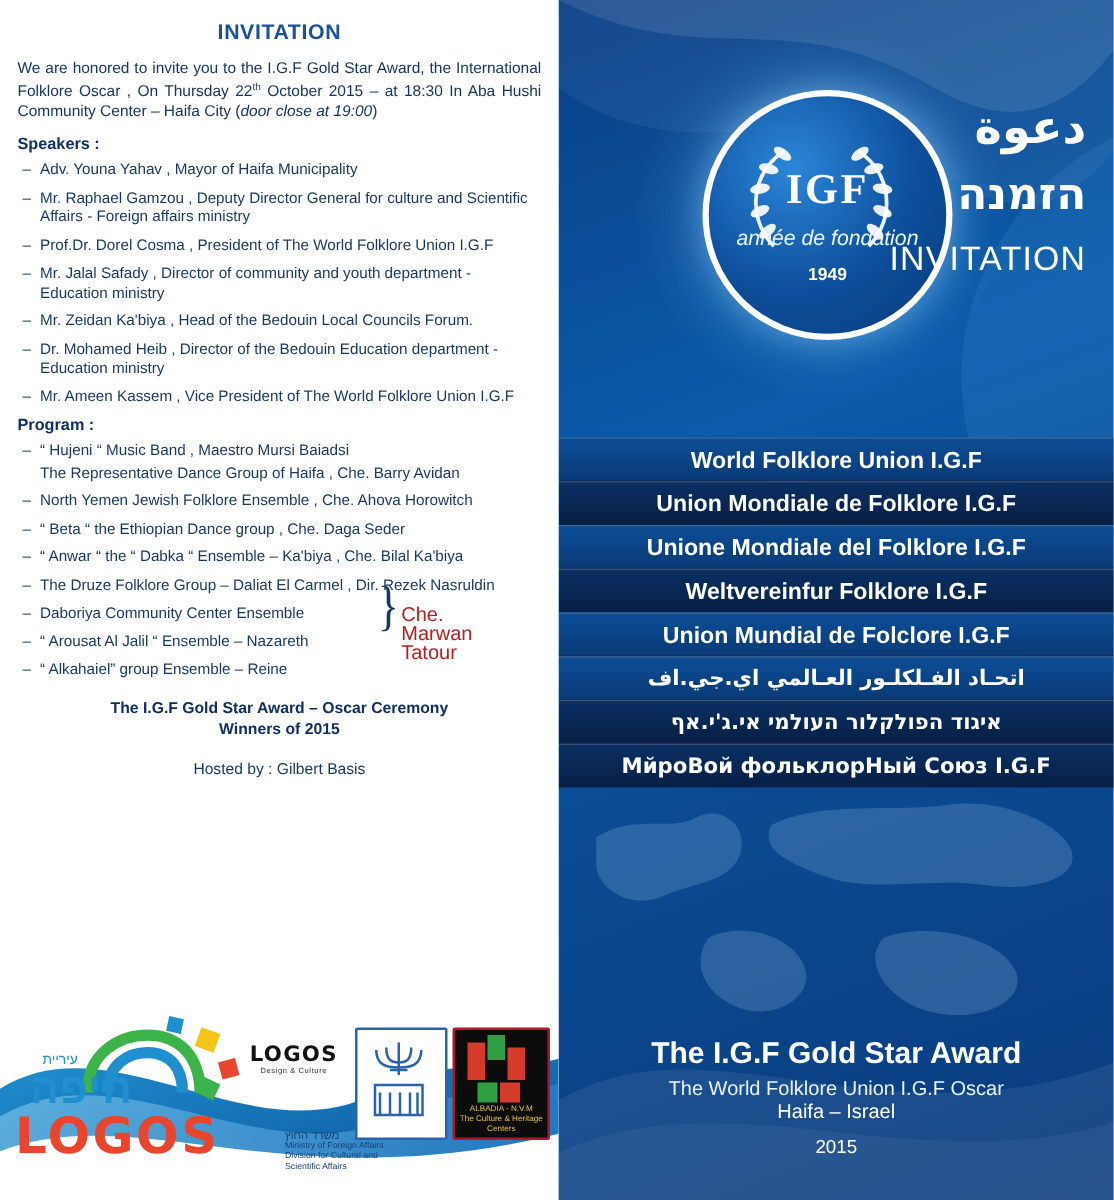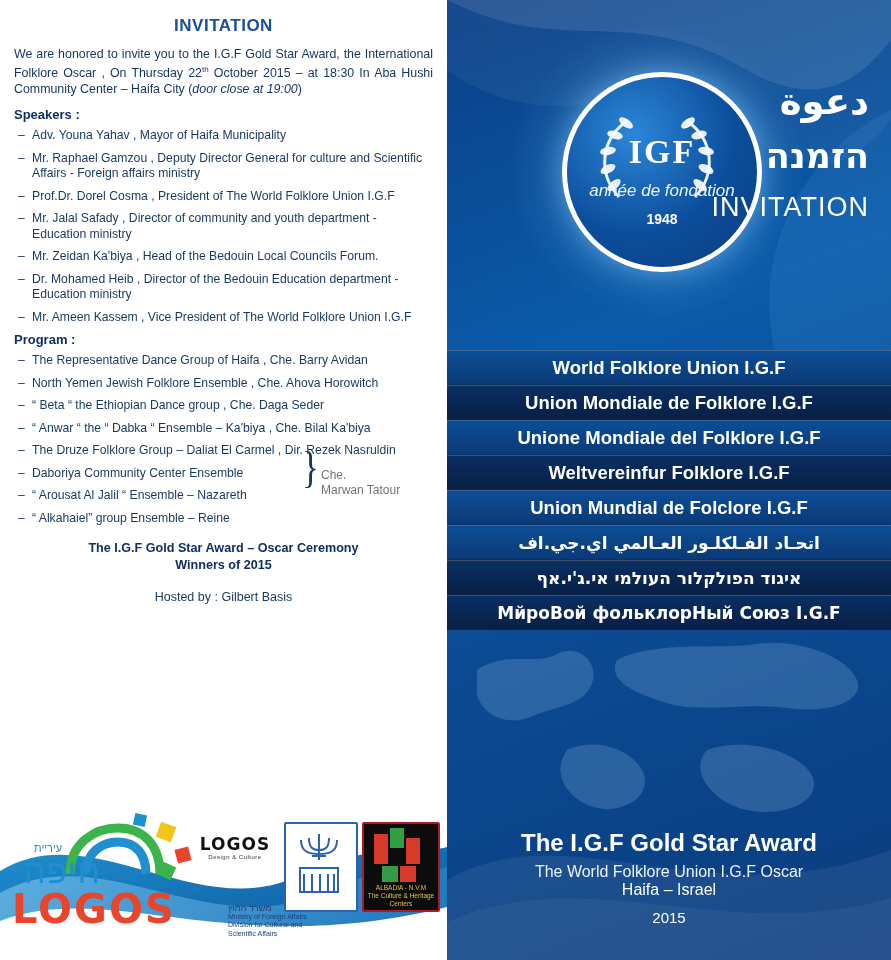--- a/index.html
+++ b/index.html
@@ -73,23 +73,23 @@
     right:112px;
     top:-6px;
     font-size:44px;
     color:#17375e;
     font-family:"Liberation Serif", serif;
     transform:scaleX(.8);
   }
   .brace-label{
     position:absolute;
     right:28px;top:2px;
-    font-size:12px;
+    font-size:16px;
     line-height:15px;
-    color:#737373;
+    color:#b91c1c;
     text-align:left;
     width:84px;
   }
 
   .award-line{
     text-align:center;
     font-weight:bold;
     color:#0f2f63;
     font-size:12.6px;
     line-height:17px;
@@ -109,21 +109,21 @@
   .logos{
     position:absolute;
     left:0;bottom:0;width:447px;height:175px;
     z-index:4;
   }
   .logo-haifa{
     position:absolute;left:8px;bottom:12px;width:210px;height:140px;
   }
   .haifa-word{
     position:absolute;left:16px;top:44px;
-    font-size:34px;font-weight:normal;color:#1f8fd0;
+    font-size:34px;font-weight:bold;color:#1f8fd0;
     letter-spacing:1px;
   }
   .haifa-sub{
     position:absolute;left:26px;top:34px;
     font-size:11px;color:#1f8fd0;
   }
   .israel-word{
     position:absolute;left:4px;top:78px;
     font-size:40px;font-weight:bold;
     color:#e8452c;letter-spacing:2px;
@@ -278,21 +278,21 @@
         <li><span class="dash">–</span><span>Mr. Raphael Gamzou , Deputy Director General for culture and Scientific Affairs - Foreign affairs ministry</span></li>
         <li><span class="dash">–</span><span>Prof.Dr. Dorel Cosma , President of The World Folklore Union I.G.F</span></li>
         <li><span class="dash">–</span><span>Mr. Jalal Safady , Director of community and youth department - Education ministry</span></li>
         <li><span class="dash">–</span><span>Mr. Zeidan Ka'biya , Head of the Bedouin Local Councils Forum.</span></li>
         <li><span class="dash">–</span><span>Dr. Mohamed Heib , Director of the Bedouin Education department - Education ministry</span></li>
         <li><span class="dash">–</span><span>Mr. Ameen Kassem , Vice President of The World Folklore Union I.G.F</span></li>
       </ul>
 
       <div class="sec-head">Program :</div>
       <ul class="list prog">
-        <li class="tight"><span class="dash">–</span></li>
+        <li class="tight"><span class="dash">–</span><span>“ Hujeni “ Music Band , Maestro Mursi Baiadsi</span></li>
         <li><span>The Representative Dance Group of Haifa , Che. Barry Avidan</span></li>
         <li><span class="dash">–</span><span>North Yemen Jewish Folklore Ensemble , Che. Ahova Horowitch</span></li>
         <li><span class="dash">–</span><span>“ Beta “ the Ethiopian Dance group , Che. Daga Seder</span></li>
         <li><span class="dash">–</span><span>“ Anwar “ the “ Dabka “ Ensemble – Ka'biya , Che. Bilal Ka'biya</span></li>
         <li><span class="dash">–</span><span>The Druze Folklore Group – Daliat El Carmel , Dir. Rezek Nasruldin</span></li>
         <li class="brace-wrap">
           <span class="dash">–</span>
           <span>Daboriya Community Center Ensemble</span>
           <span class="brace">}</span>
           <span class="brace-label">
@@ -395,21 +395,21 @@
           <ellipse cx="59" cy="46" rx="8" ry="4" transform="rotate(35 59 46)"></ellipse>
           <ellipse cx="133" cy="108" rx="8" ry="4" transform="rotate(40 133 108)"></ellipse>
           <ellipse cx="139" cy="92" rx="8" ry="4" transform="rotate(25 139 92)"></ellipse>
           <ellipse cx="139" cy="74" rx="8" ry="4" transform="rotate(10 139 74)"></ellipse>
           <ellipse cx="132" cy="58" rx="8" ry="4" transform="rotate(-15 132 58)"></ellipse>
           <ellipse cx="121" cy="46" rx="8" ry="4" transform="rotate(-35 121 46)"></ellipse>
         </g>
       </svg>
       <div class="igf">IGF</div>
       <div class="annee">année de fondation</div>
-      <div class="year">1948</div>
+      <div class="year">1949</div>
     </div>
 
     <div class="arabic-head">دعوة</div>
     <div class="hebrew-head">הזמנה</div>
     <div class="invitation-head">INVITATION</div>
 
     <div class="bands">
       <div class="band">World Folklore Union  I.G.F</div>
       <div class="band alt">Union Mondiale de Folklore   I.G.F</div>
       <div class="band">Unione Mondiale del Folklore I.G.F</div>

